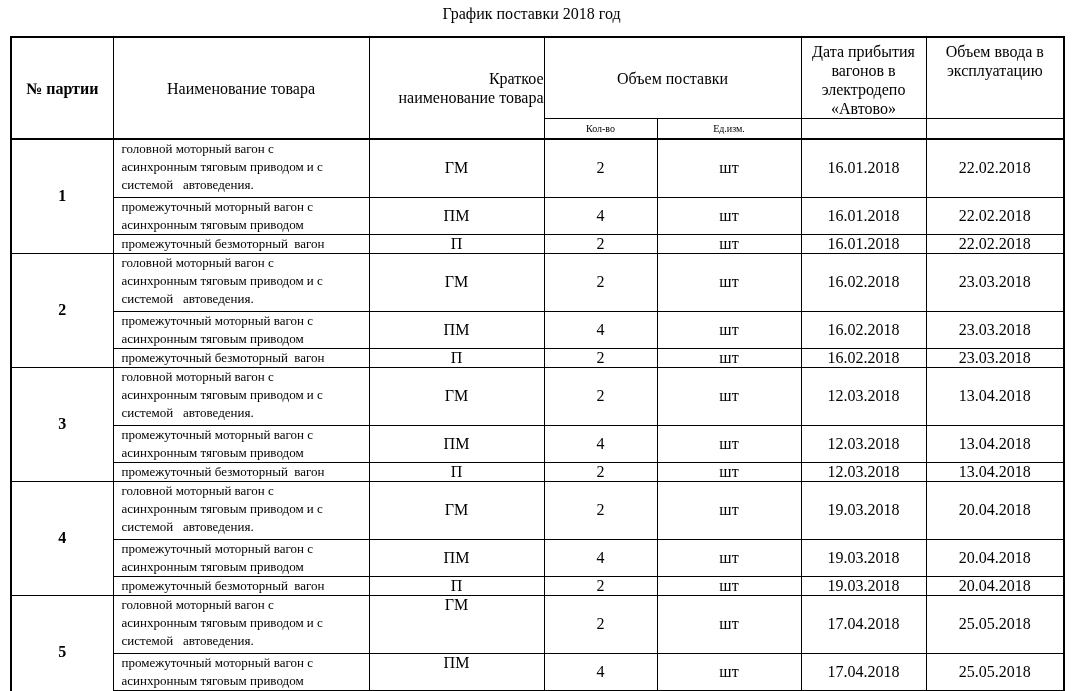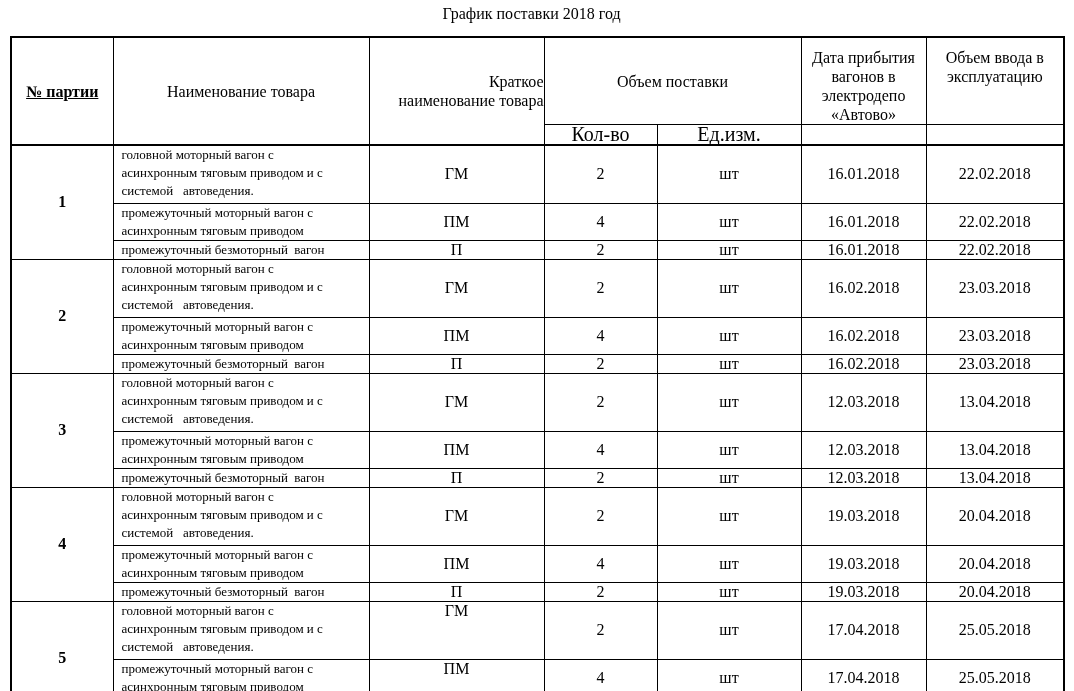--- a/index.html
+++ b/index.html
@@ -34,24 +34,24 @@
   thead th {
     font-weight: normal;
     font-size: 16px;
     text-align: center;
     vertical-align: middle;
     line-height: 19px;
   }
   tr.h1 { height: 75px; }
   tr.h2 { height: 20px; }
   tr.h2 th, thead th.rs { border-bottom: 2px solid #000; }
-  th.bold-h { font-weight: bold; text-decoration: underline; }
+  th.bold-h { font-weight: bold; }
   th.pre { white-space: pre-line; text-align: right; }
-  th.top-h { vertical-align: top; padding-top: 10px; }
-  tr.h2 th { font-size: 20px; }
+  th.top-h { vertical-align: top; padding-top: 4px; }
+  tr.h2 th { font-size: 10px; }
 
   tbody td {
     font-size: 16px;
     text-align: center;
     vertical-align: middle;
     line-height: 18px;
   }
   td.batch { font-weight: bold; }
   td.product {
     font-size: 13px;

